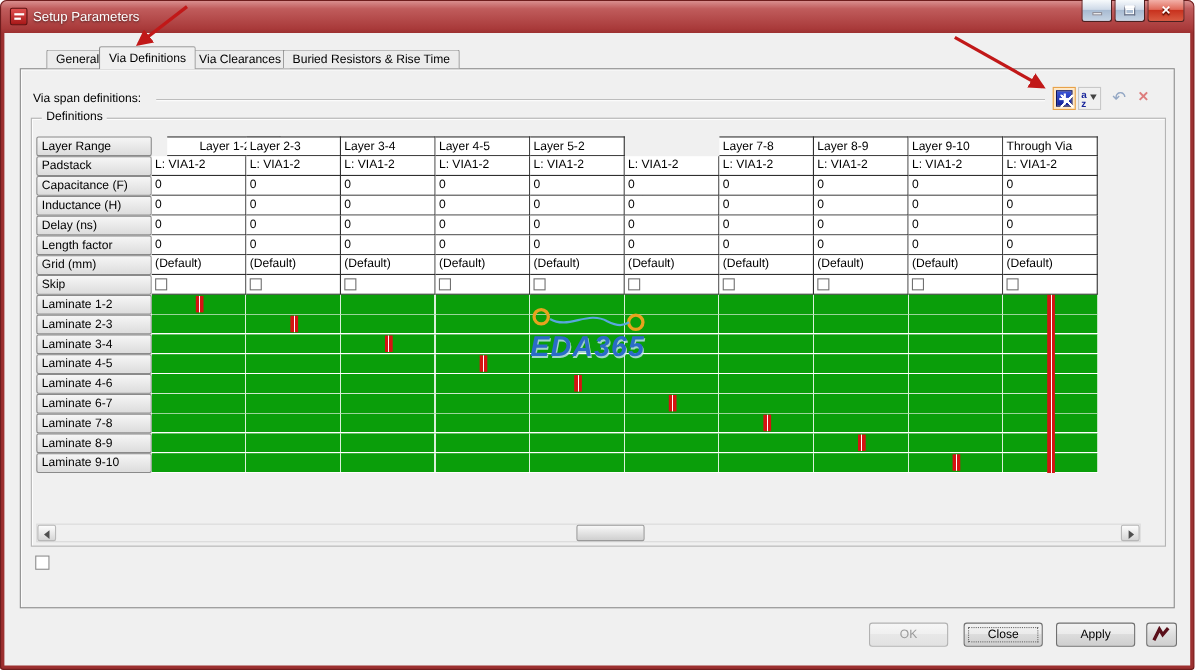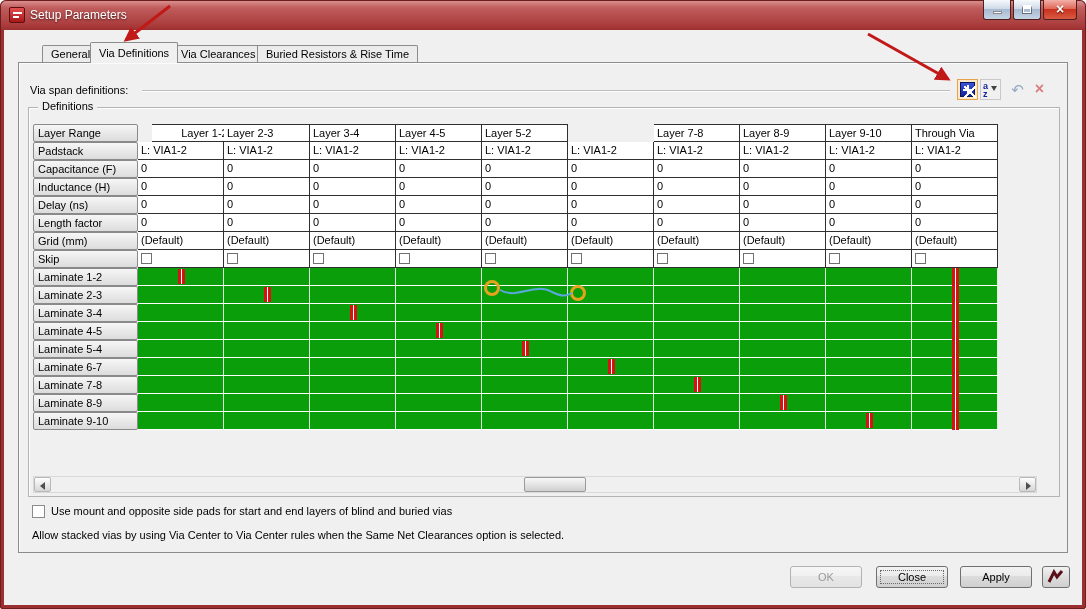--- a/index.html
+++ b/index.html
@@ -294,21 +294,21 @@
         <div class="marker" style="left: 126px;"></div>
       </div>
       <div class="rowhdr" style="left: 0px; top: 180px; width: 105px; height: 18px;">Laminate 3-4</div>
       <div class="greenrow" style="left: 105px; top: 180px; width: 860px; height: 18px;">
         <div class="marker" style="left: 212px;"></div>
       </div>
       <div class="rowhdr" style="left: 0px; top: 198px; width: 105px; height: 18px;">Laminate 4-5</div>
       <div class="greenrow" style="left: 105px; top: 198px; width: 860px; height: 18px;">
         <div class="marker" style="left: 298px;"></div>
       </div>
-      <div class="rowhdr" style="left: 0px; top: 216px; width: 105px; height: 18px;">Laminate 5-4</div>
+      <div class="rowhdr" style="left: 0px; top: 216px; width: 105px; height: 18px;">Laminate 4-6</div>
       <div class="greenrow" style="left: 105px; top: 216px; width: 860px; height: 18px;">
         <div class="marker" style="left: 384px;"></div>
       </div>
       <div class="rowhdr" style="left: 0px; top: 234px; width: 105px; height: 18px;">Laminate 6-7</div>
       <div class="greenrow" style="left: 105px; top: 234px; width: 860px; height: 18px;">
         <div class="marker" style="left: 470px;"></div>
       </div>
       <div class="rowhdr" style="left: 0px; top: 252px; width: 105px; height: 18px;">Laminate 7-8</div>
       <div class="greenrow" style="left: 105px; top: 252px; width: 860px; height: 18px;">
         <div class="marker" style="left: 556px;"></div>
@@ -323,35 +323,34 @@
       </div>
       <div class="through-line" style="left: 919px; top: 144px; height: 162px;"></div>
     </div>
 
   <div class="watermark">
     <svg width="220" height="66">
       <circle cx="30" cy="18" r="6.5" fill="none" stroke="#e6a31e" stroke-width="3"></circle>
       <circle cx="116" cy="23" r="6.5" fill="none" stroke="#e6a31e" stroke-width="3"></circle>
       <path d="M38,20 C55,30 72,12 90,22 C100,27 105,26 110,23" fill="none" stroke="#58a8dc" stroke-width="2"></path>
     </svg>
+    <div class="wm-text">EDA365</div>
   </div>
 
   <div class="hscroll">
     <div class="sarrow" style="left:0;">
       <div class="tri-l"></div>
     </div>
     <div class="sthumb"></div>
     <div class="sarrow" style="right:0;left:auto;">
       <div class="tri-r"></div>
     </div>
   </div>
 
   <div class="f-check"></div>
-  <div class="f-label">Use mount and opposite side pads for start and end layers of blind and buried vias</div>
-  <div class="f-note">Allow stacked vias by using Via Center to Via Center rules when the Same Net Clearances option is selected.</div>
 
   <div class="btn disabled" style="left:790px;">OK</div>
   <div class="btn" style="left:876px;">
     <span>Close</span>
     <div class="focus-inner"></div>
   </div>
   <div class="btn" style="left:960px;">Apply</div>
   <div class="corner-btn">
     <svg width="18" height="16" style="margin:2px 0 0 4px;">
       <path d="M2 13 L7 3 L10 8 L15 2" stroke="#5a0f1a" stroke-width="3" fill="none"></path>

